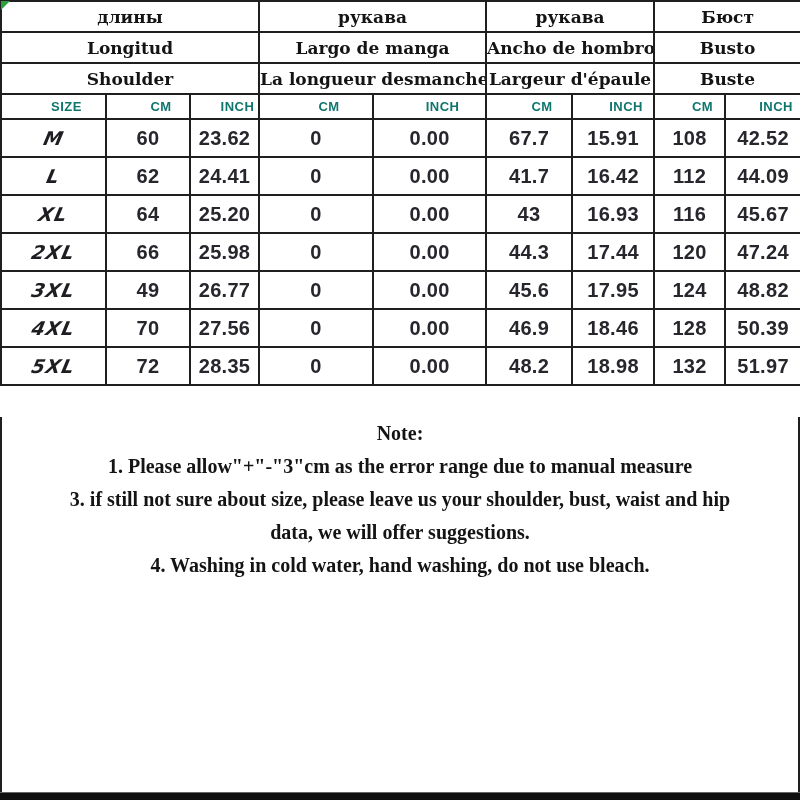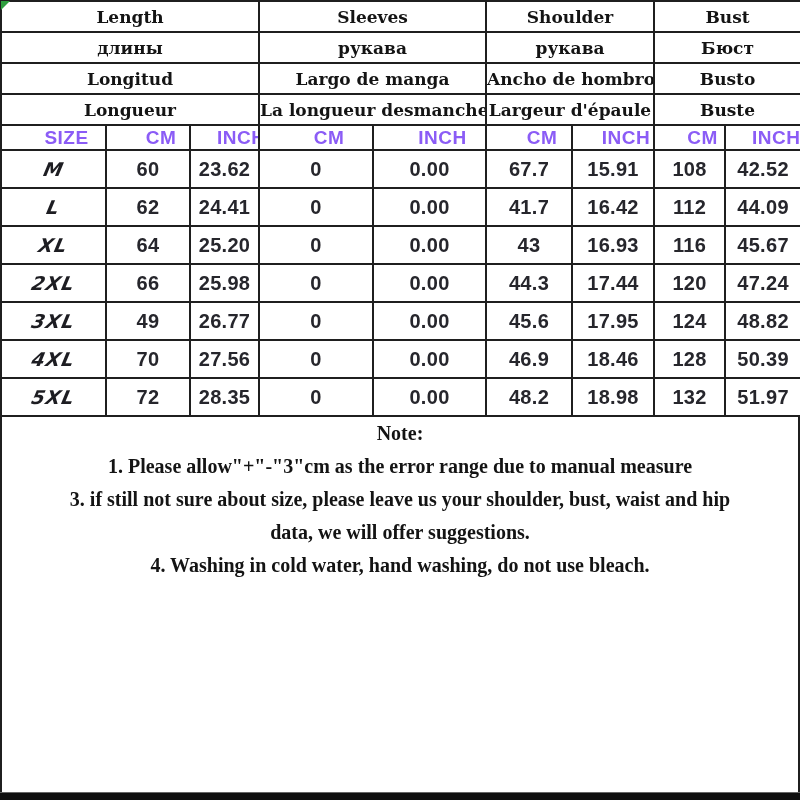--- a/index.html
+++ b/index.html
@@ -31,22 +31,22 @@
   tr.hrow td.mh {
     font-family: "DejaVu Serif", serif;
     font-size: 17px;
     font-weight: 600;
     color: #141414;
   }
   tr.urow { height: 25px; }
   tr.urow td.unit {
     font-family: "Liberation Sans", sans-serif;
     font-weight: 700;
-    font-size: 19px;
-    color: #8b5cf6;
+    font-size: 13px;
+    color: #0f766e;
     letter-spacing: 0.5px;
     padding-left: 26px;
   }
   tr.drow { height: 38px; }
   td.size span {
     display: inline-block;
     font-family: "DejaVu Sans", sans-serif;
     font-style: italic;
     font-weight: 700;
     font-size: 19px;
@@ -114,39 +114,33 @@
       <col style="width:69px">
     <col style="width:114px">
       <col style="width:113px">
       <col style="width:86px">
     <col style="width:82px">
       <col style="width:71px">
       <col style="width:76px">
   </colgroup>
   <tbody id="size-table-body">
       <tr class="hrow">
-        <td class="mh" colspan="3">Length</td>
-        <td class="mh" colspan="2">Sleeves</td>
-        <td class="mh" colspan="2">Shoulder</td>
-        <td class="mh" colspan="2">Bust</td>
-      </tr>
-      <tr class="hrow">
         <td class="mh" colspan="3">длины</td>
         <td class="mh" colspan="2">рукава</td>
         <td class="mh" colspan="2">рукава</td>
         <td class="mh" colspan="2">Бюст</td>
       </tr>
       <tr class="hrow">
         <td class="mh" colspan="3">Longitud</td>
         <td class="mh" colspan="2">Largo de manga</td>
         <td class="mh" colspan="2">Ancho de hombro</td>
         <td class="mh" colspan="2">Busto</td>
       </tr>
       <tr class="hrow">
-        <td class="mh" colspan="3">Longueur</td>
+        <td class="mh" colspan="3">Shoulder</td>
         <td class="mh" colspan="2">La longueur desmanches</td>
         <td class="mh" colspan="2">Largeur d'épaule</td>
         <td class="mh" colspan="2">Buste</td>
       </tr>
       <tr class="urow">
         <td class="unit">SIZE</td>
         <td class="unit">CM</td>
         <td class="unit">INCH</td>
         <td class="unit">CM</td>
         <td class="unit">INCH</td>

